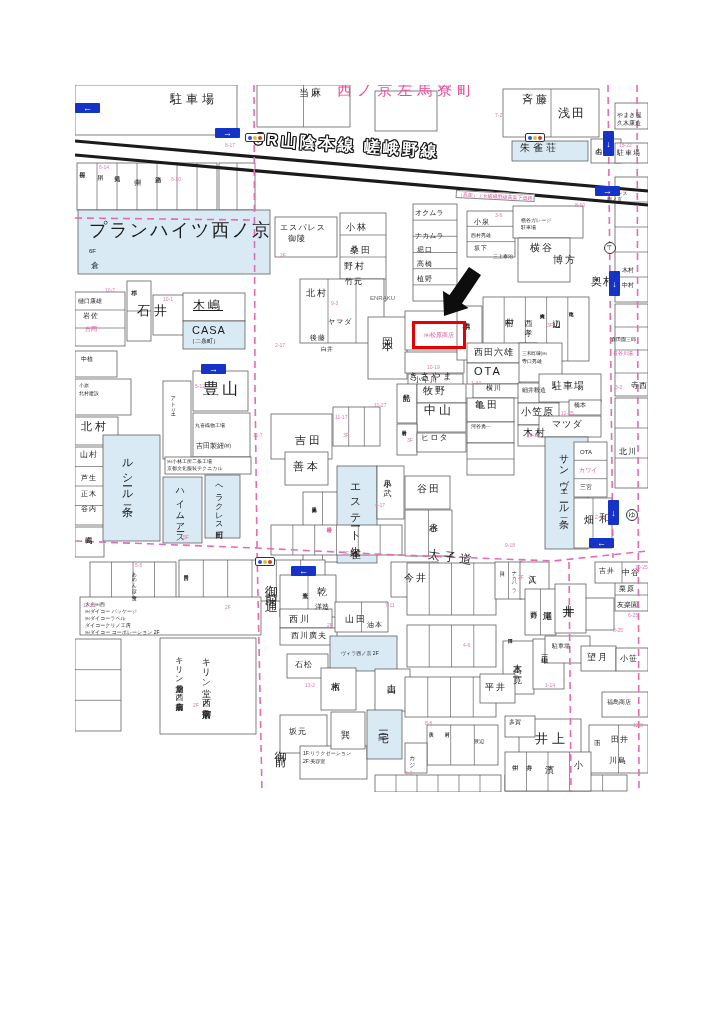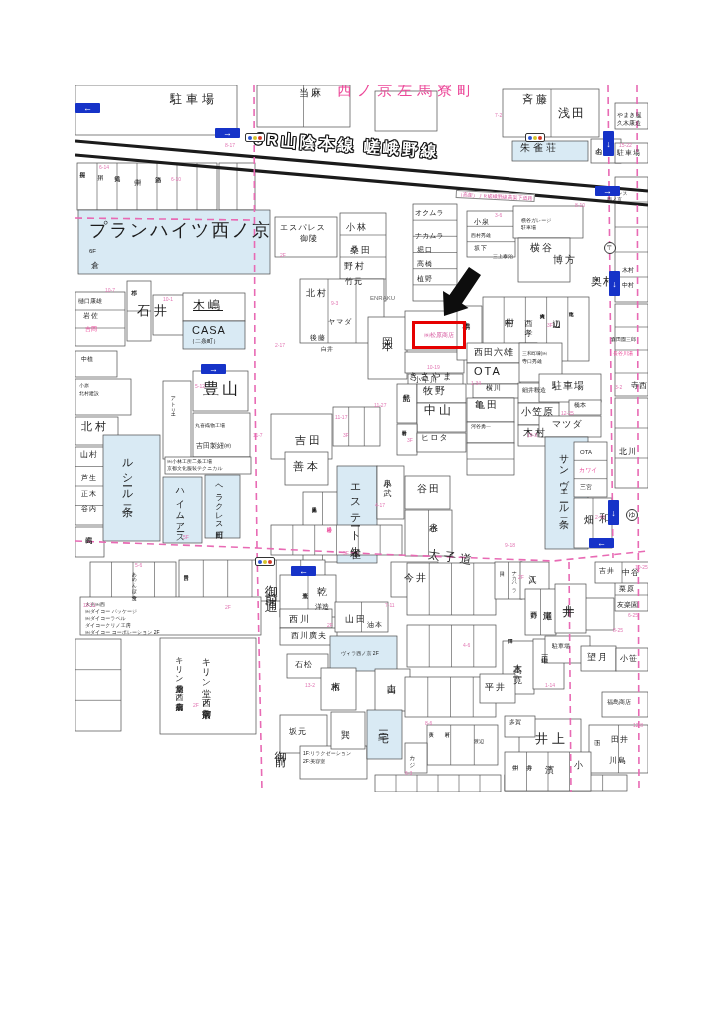--- a/index.html
+++ b/index.html
@@ -272,21 +272,21 @@
         <div class="lbl" style="left: 532px; top: 112px; font-size: 5px;">西ノ京</div>
         <div class="lbl v" style="left: 4px; top: 82px; font-size: 6px;">長谷川</div>
         <div class="lbl v" style="left: 22px; top: 85px; font-size: 6px;">平川</div>
         <div class="lbl v" style="left: 39px; top: 86px; font-size: 6px;">鶴見</div>
         <div class="lbl v" style="left: 59px; top: 88px; font-size: 7px;">中川</div>
         <div class="lbl v" style="left: 80px; top: 87px; font-size: 6px;">酒路</div>
         <div class="lbl" style="left: 14px; top: 136px; font-size: 18px; letter-spacing: 2px;">プランハイツ西ノ京</div>
         <div class="lbl" style="left: 14px; top: 163px; font-size: 6px;">6F</div>
         <div class="lbl" style="left: 16px; top: 177px; font-size: 8px;">倉</div>
         <div class="lbl" style="left: 205px; top: 139px; font-size: 8px; letter-spacing: 1px;">エスパレス</div>
-        <div class="lbl" style="left: 225px; top: 150px; font-size: 8px; letter-spacing: 1px; text-align: right;">御陵</div>
+        <div class="lbl" style="left: 213px; top: 150px; font-size: 8px; letter-spacing: 1px; text-align: right;">御陵</div>
         <div class="lbl" style="left: 3px; top: 213px; font-size: 6px;">樋口康雄</div>
         <div class="lbl" style="left: 8px; top: 227px; font-size: 7px; letter-spacing: 1px;">岩佐</div>
         <div class="lbl p" style="left: 10px; top: 241px; font-size: 6px;">吉岡</div>
         <div class="lbl v" style="left: 56px; top: 200px; font-size: 6px;">杉本</div>
         <div class="lbl" style="left: 62px; top: 219px; font-size: 13px; letter-spacing: 4px;">石井</div>
         <div class="lbl" style="left: 118px; top: 214px; font-size: 12px; letter-spacing: 3px; text-decoration: underline;">木嶋</div>
         <div class="lbl" style="left: 117px; top: 240px; font-size: 11px; letter-spacing: 1px;">CASA</div>
         <div class="lbl" style="left: 114px; top: 253px; font-size: 6px;">（二条町）</div>
         <div class="lbl" style="left: 6px; top: 271px; font-size: 6px;">中植</div>
         <div class="lbl" style="left: 4px; top: 298px; font-size: 5px;">小原</div>

